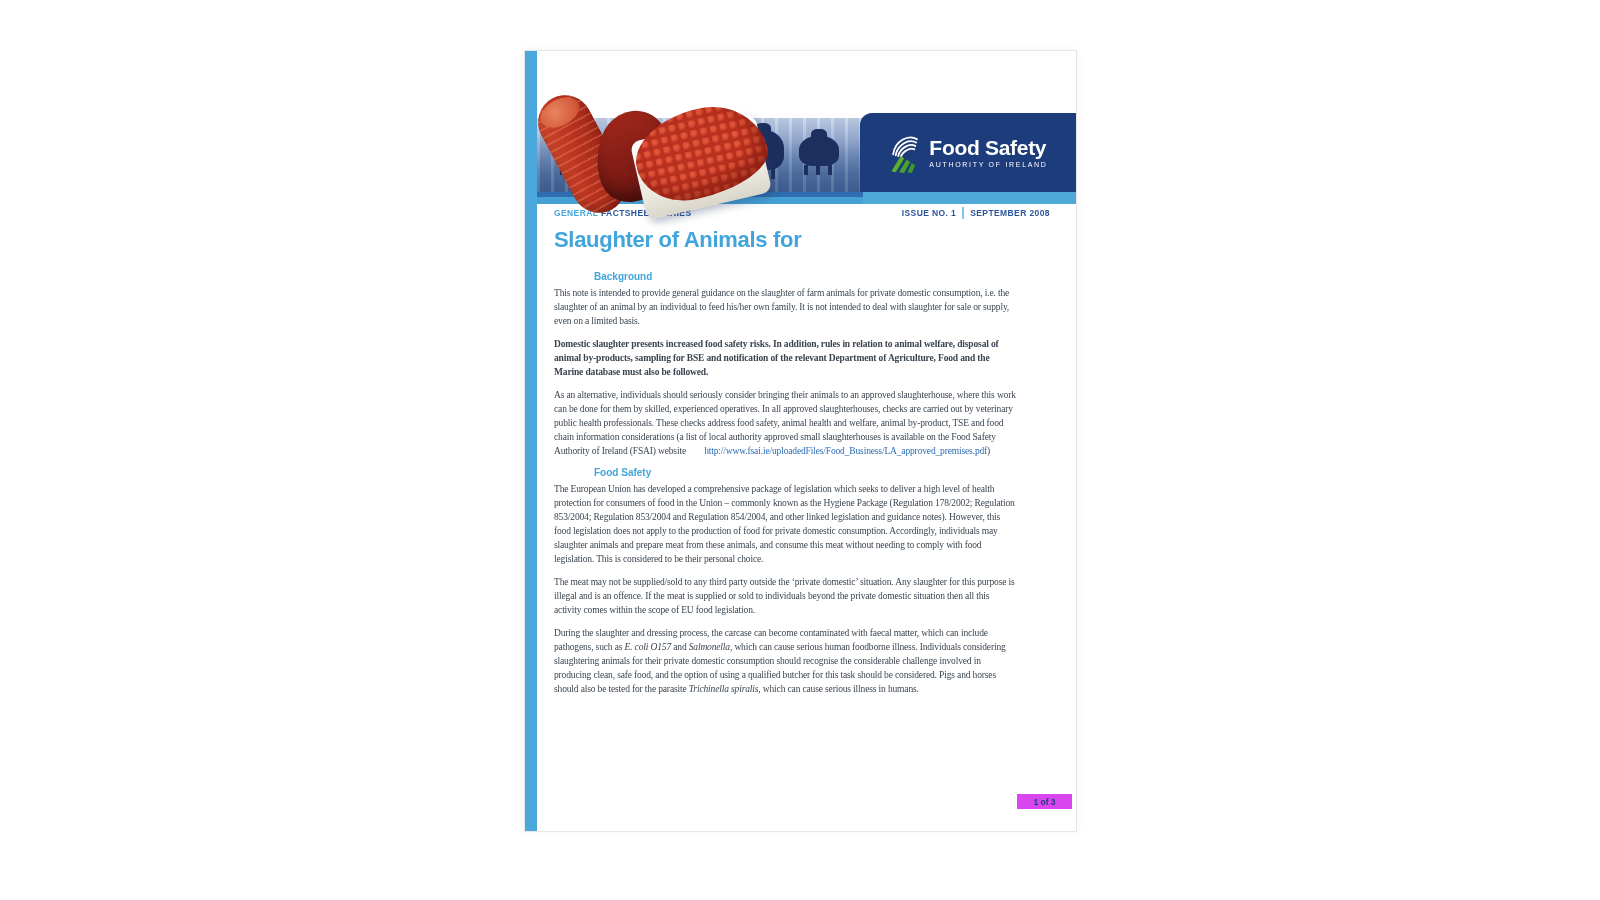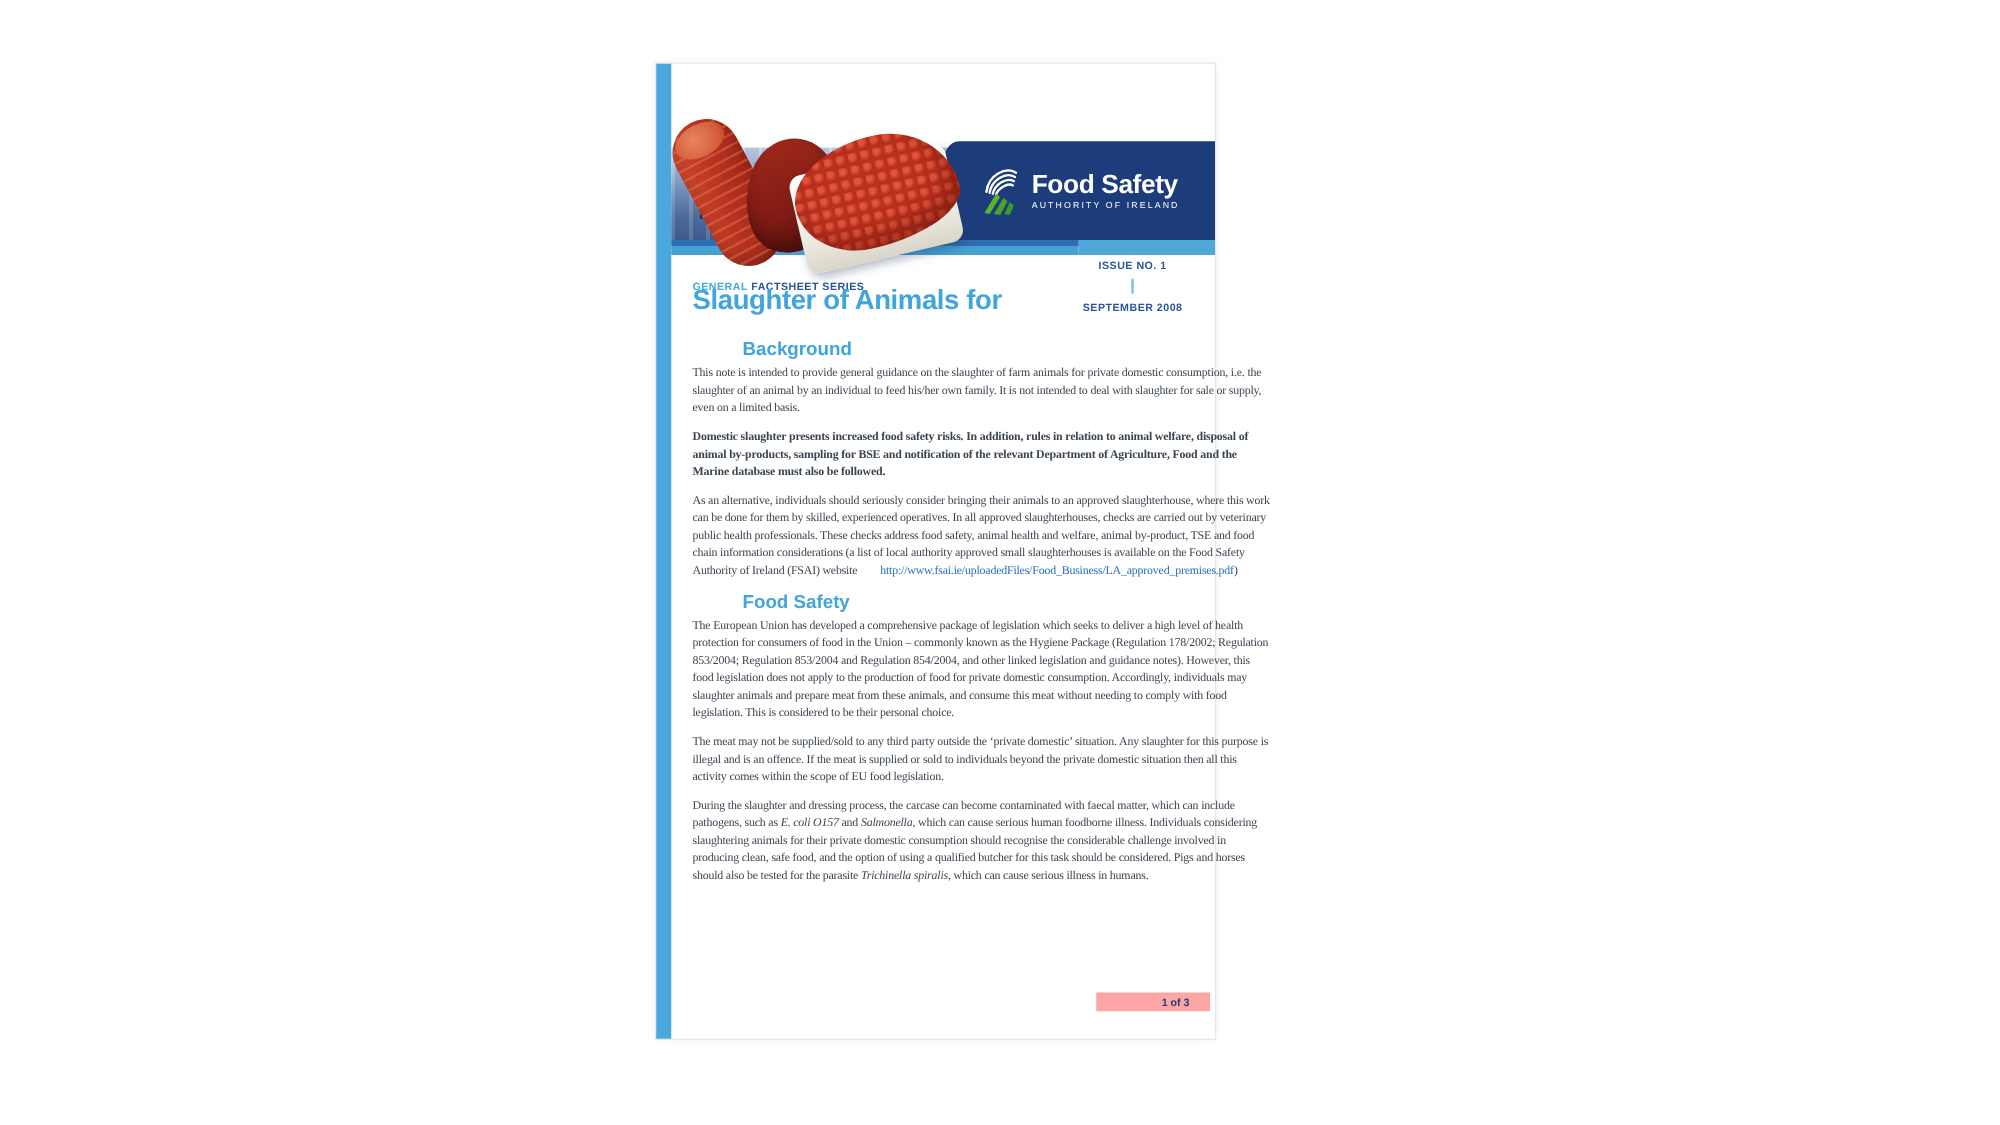--- a/index.html
+++ b/index.html
@@ -1,17 +1,17 @@
 <!DOCTYPE html>
 <html><head>
 <meta charset="utf-8">
 <style>
   html,body{margin:0;padding:0;width:1600px;height:900px;background:#ffffff;overflow:hidden;
     font-family:"Liberation Sans",sans-serif;}
-  .page{position:absolute;left:524px;top:50px;width:449px;height:782px;background:#ffffff;
+  .page{position:absolute;left:524px;top:50px;width:553px;height:782px;background:#ffffff;
     border:1px solid #e6e6e6;box-shadow:0 0 8px rgba(0,0,0,.05);box-sizing:border-box;}
   
   .side-bar{position:absolute;left:0;top:0;width:12px;height:100%;background:#4aa8dc;}
   
   .photo{position:absolute;left:12px;top:67px;width:326px;height:74px;overflow:hidden;
     background:linear-gradient(180deg,#c9d6ea 0%,#9fb3d4 28%,#6d88b4 55%,#51709f 75%,#405e90 100%);}
   .photo .streaks{position:absolute;left:0;top:0;width:100%;height:100%;opacity:.25;
     background:repeating-linear-gradient(90deg,rgba(255,255,255,.5) 0 3px,rgba(30,60,120,.4) 3px 14px);}
   .cow{position:absolute;background:#1d2f5f;border-radius:46% 46% 35% 35%;}
   .cow::after{content:"";position:absolute;left:12%;right:12%;bottom:-9px;height:10px;
@@ -45,32 +45,32 @@
     box-shadow:2px 4px 8px rgba(40,60,100,.35);}
   .mince{position:absolute;left:96px;top:40px;width:132px;height:88px;transform:rotate(-13deg);
     border-radius:55% 45% 60% 40%/50% 62% 38% 50%;
     background:radial-gradient(circle at 30% 30%,#e25539 2px,#b8301f 5px);background-size:10px 10px;
     box-shadow:inset -8px -10px 16px rgba(90,10,5,.45);}
   
   .meta-row{position:absolute;left:29px;right:26px;top:156px;display:flex;justify-content:space-between;
     align-items:center;font-size:8.5px;font-weight:bold;letter-spacing:.4px;}
   .series .hl{color:#45a7dc;}
   .series .rest{color:#2a549c;}
-  .issue{display:flex;align-items:center;gap:6px;color:#2a549c;flex-direction:column;}
+  .issue{display:flex;align-items:center;gap:6px;color:#2a549c;}
   .issue .sep{width:2px;height:12px;background:#7fc3e6;}
   
   .content{position:absolute;left:29px;top:175px;width:464px;color:#3a4550;}
   h1{margin:0 0 18px 0;font-size:22px;line-height:27px;color:#41a5dc;letter-spacing:-.3px;font-weight:bold;}
-  h2{margin:6px 0 4px 0;font-size:15px;color:#41a5dc;font-weight:bold;padding-left:40px;}
+  h2{margin:6px 0 4px 0;font-size:10px;color:#41a5dc;font-weight:bold;padding-left:40px;}
   p{margin:0 0 9px 0;font-size:9.5px;line-height:14px;letter-spacing:-.15px;font-family:Liberation Serif, serif;}
   p.bold-para{font-weight:bold;}
   .link{color:#2b6cb5;cursor:pointer;margin-left:16px;}
   
-  .page-badge{position:absolute;right:4px;top:743px;width:55px;height:15px;background:#fca5a5;
-    color:#1d3c7c;font-size:8.5px;font-weight:bold;display:flex;align-items:center;justify-content:center;padding-left:36px;}
+  .page-badge{position:absolute;right:4px;top:743px;width:55px;height:15px;background:#d946ef;
+    color:#1d3c7c;font-size:8.5px;font-weight:bold;display:flex;align-items:center;justify-content:center;}
 </style>
 </head>
 <body>
 
 <div class="page">
 
   <div class="side-bar"></div>
 
   <div class="photo">
     <div class="streaks"></div>

